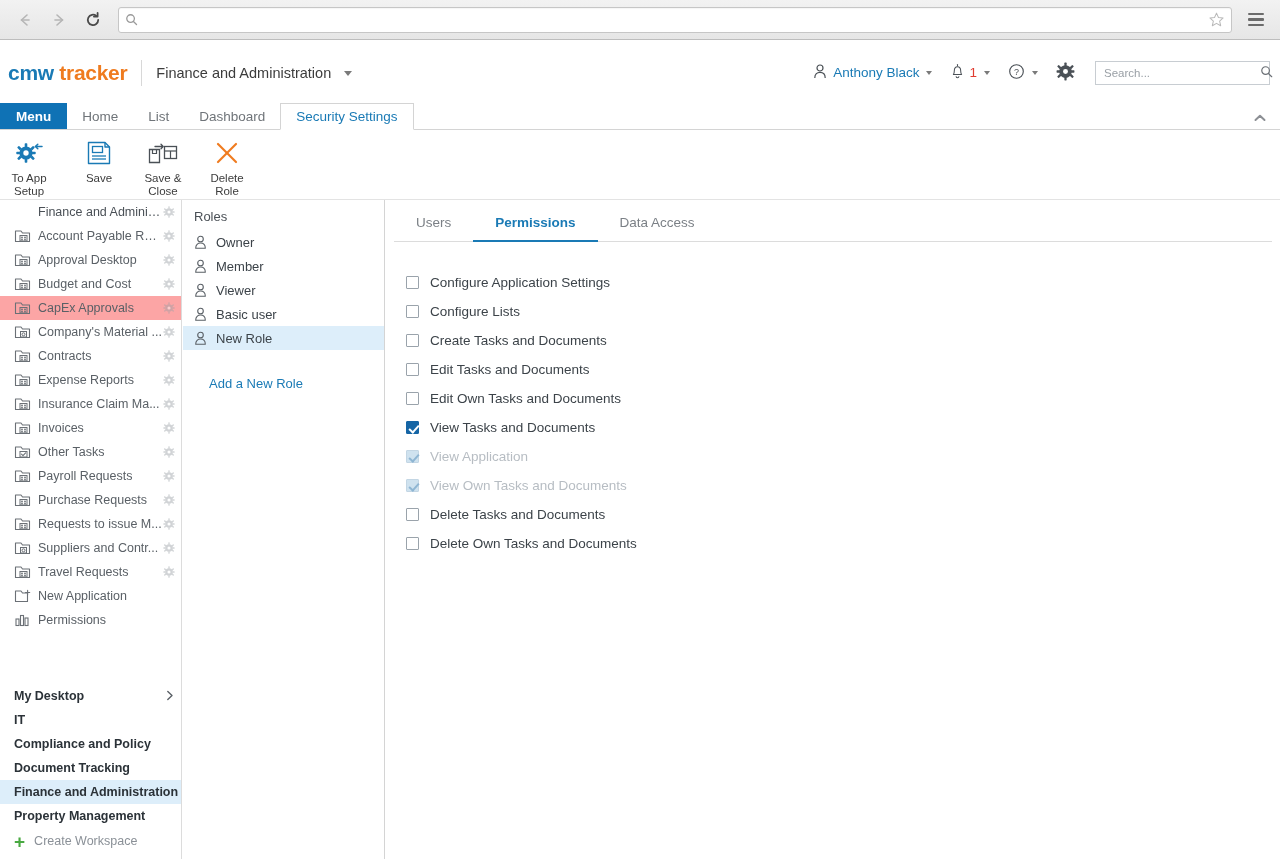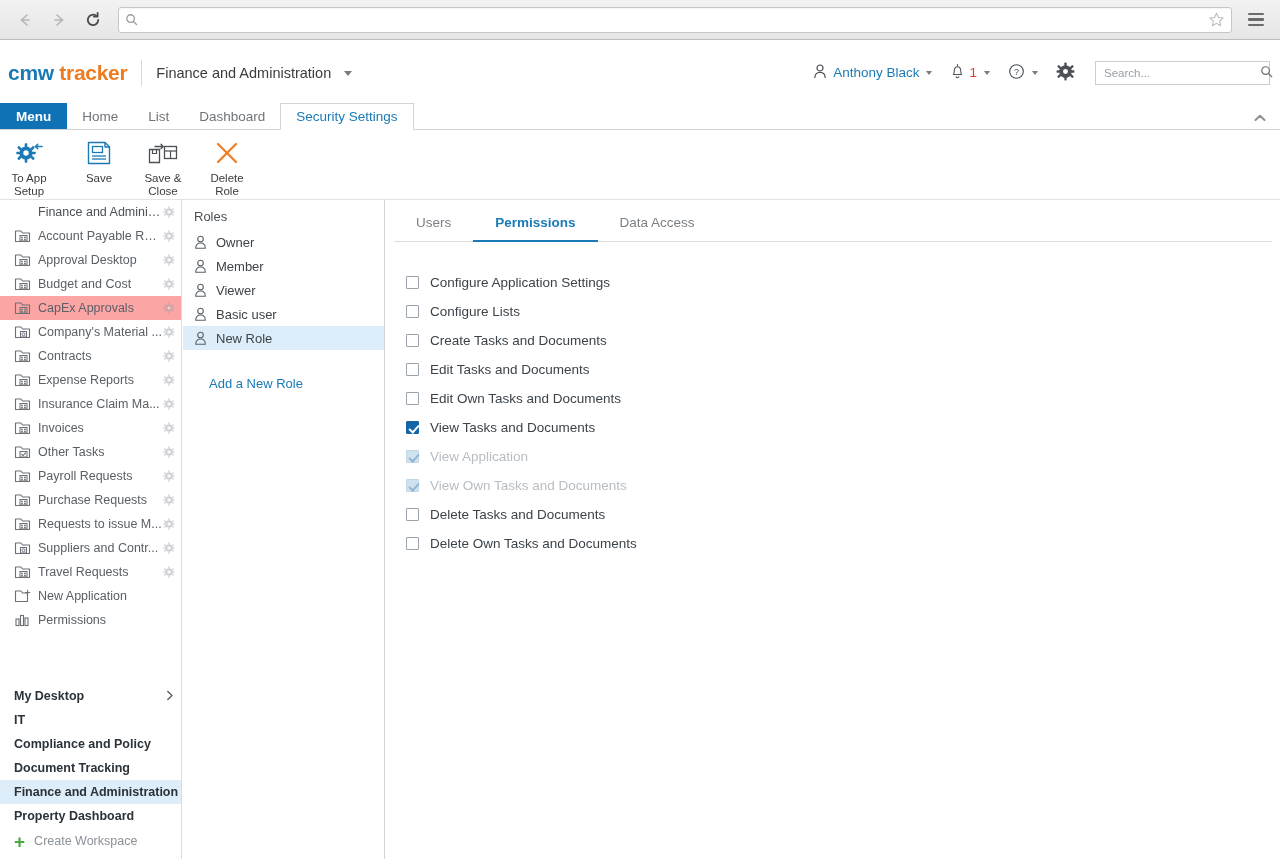--- a/index.html
+++ b/index.html
@@ -832,21 +832,21 @@
       <div class="ws-row">
         <span class="ws-lbl">Compliance and Policy</span>
       </div>
       <div class="ws-row">
         <span class="ws-lbl">Document Tracking</span>
       </div>
       <div class="ws-row selected">
         <span class="ws-lbl">Finance and Administration</span>
       </div>
       <div class="ws-row">
-        <span class="ws-lbl">Property Dashboard</span>
+        <span class="ws-lbl">Property Management</span>
       </div>
       <div class="create-ws">
         <span class="plus-green">+</span>
         <span>Create Workspace</span>
       </div>
     </div>
 </div>
 
 <div class="roles-panel">
   <div class="roles-title">Roles</div>

